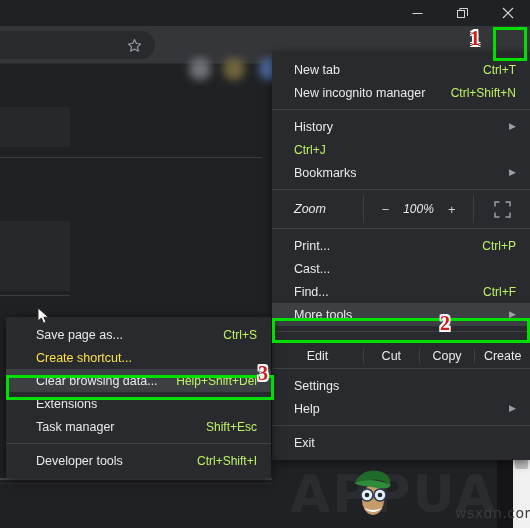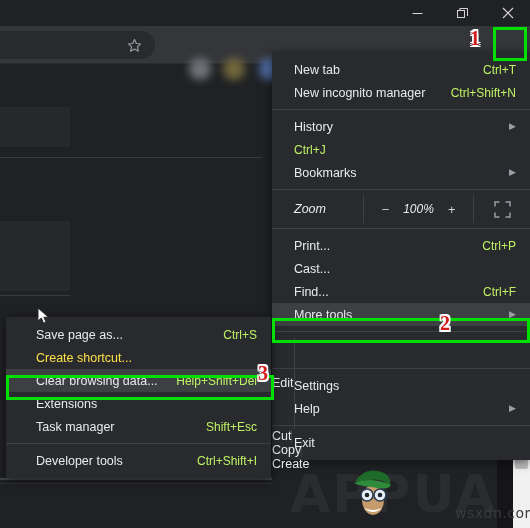--- a/index.html
+++ b/index.html
@@ -244,23 +244,22 @@
   .zoom-ctrls .z-btn { color: #cfd2d6; font-size: 13px; }
   .zoom-ctrls .z-val { color: #e8eaed; font-size: 12px; }
   .zoom-full {
     flex: 0 0 56px;
     display: flex; align-items: center; justify-content: center;
   }
 
   
   .edit-row {
     display: flex;
-    align-items: flex-start;
+    align-items: flex-end;
     height: 26px;
-    flex-direction: column;
   }
   .edit-row > div {
     display: flex; align-items: center; justify-content: center;
     color: #e8eaed;
     font-size: 12.5px;
     box-sizing: border-box;
   }
   .edit-row .e-lbl { flex: 0 0 92px; border-right: 1px solid #3f4043; }
   .edit-row .e-act { flex: 1 1 0; border-right: 1px solid #3f4043; }
   .edit-row .e-act:last-child { border-right: none; }

